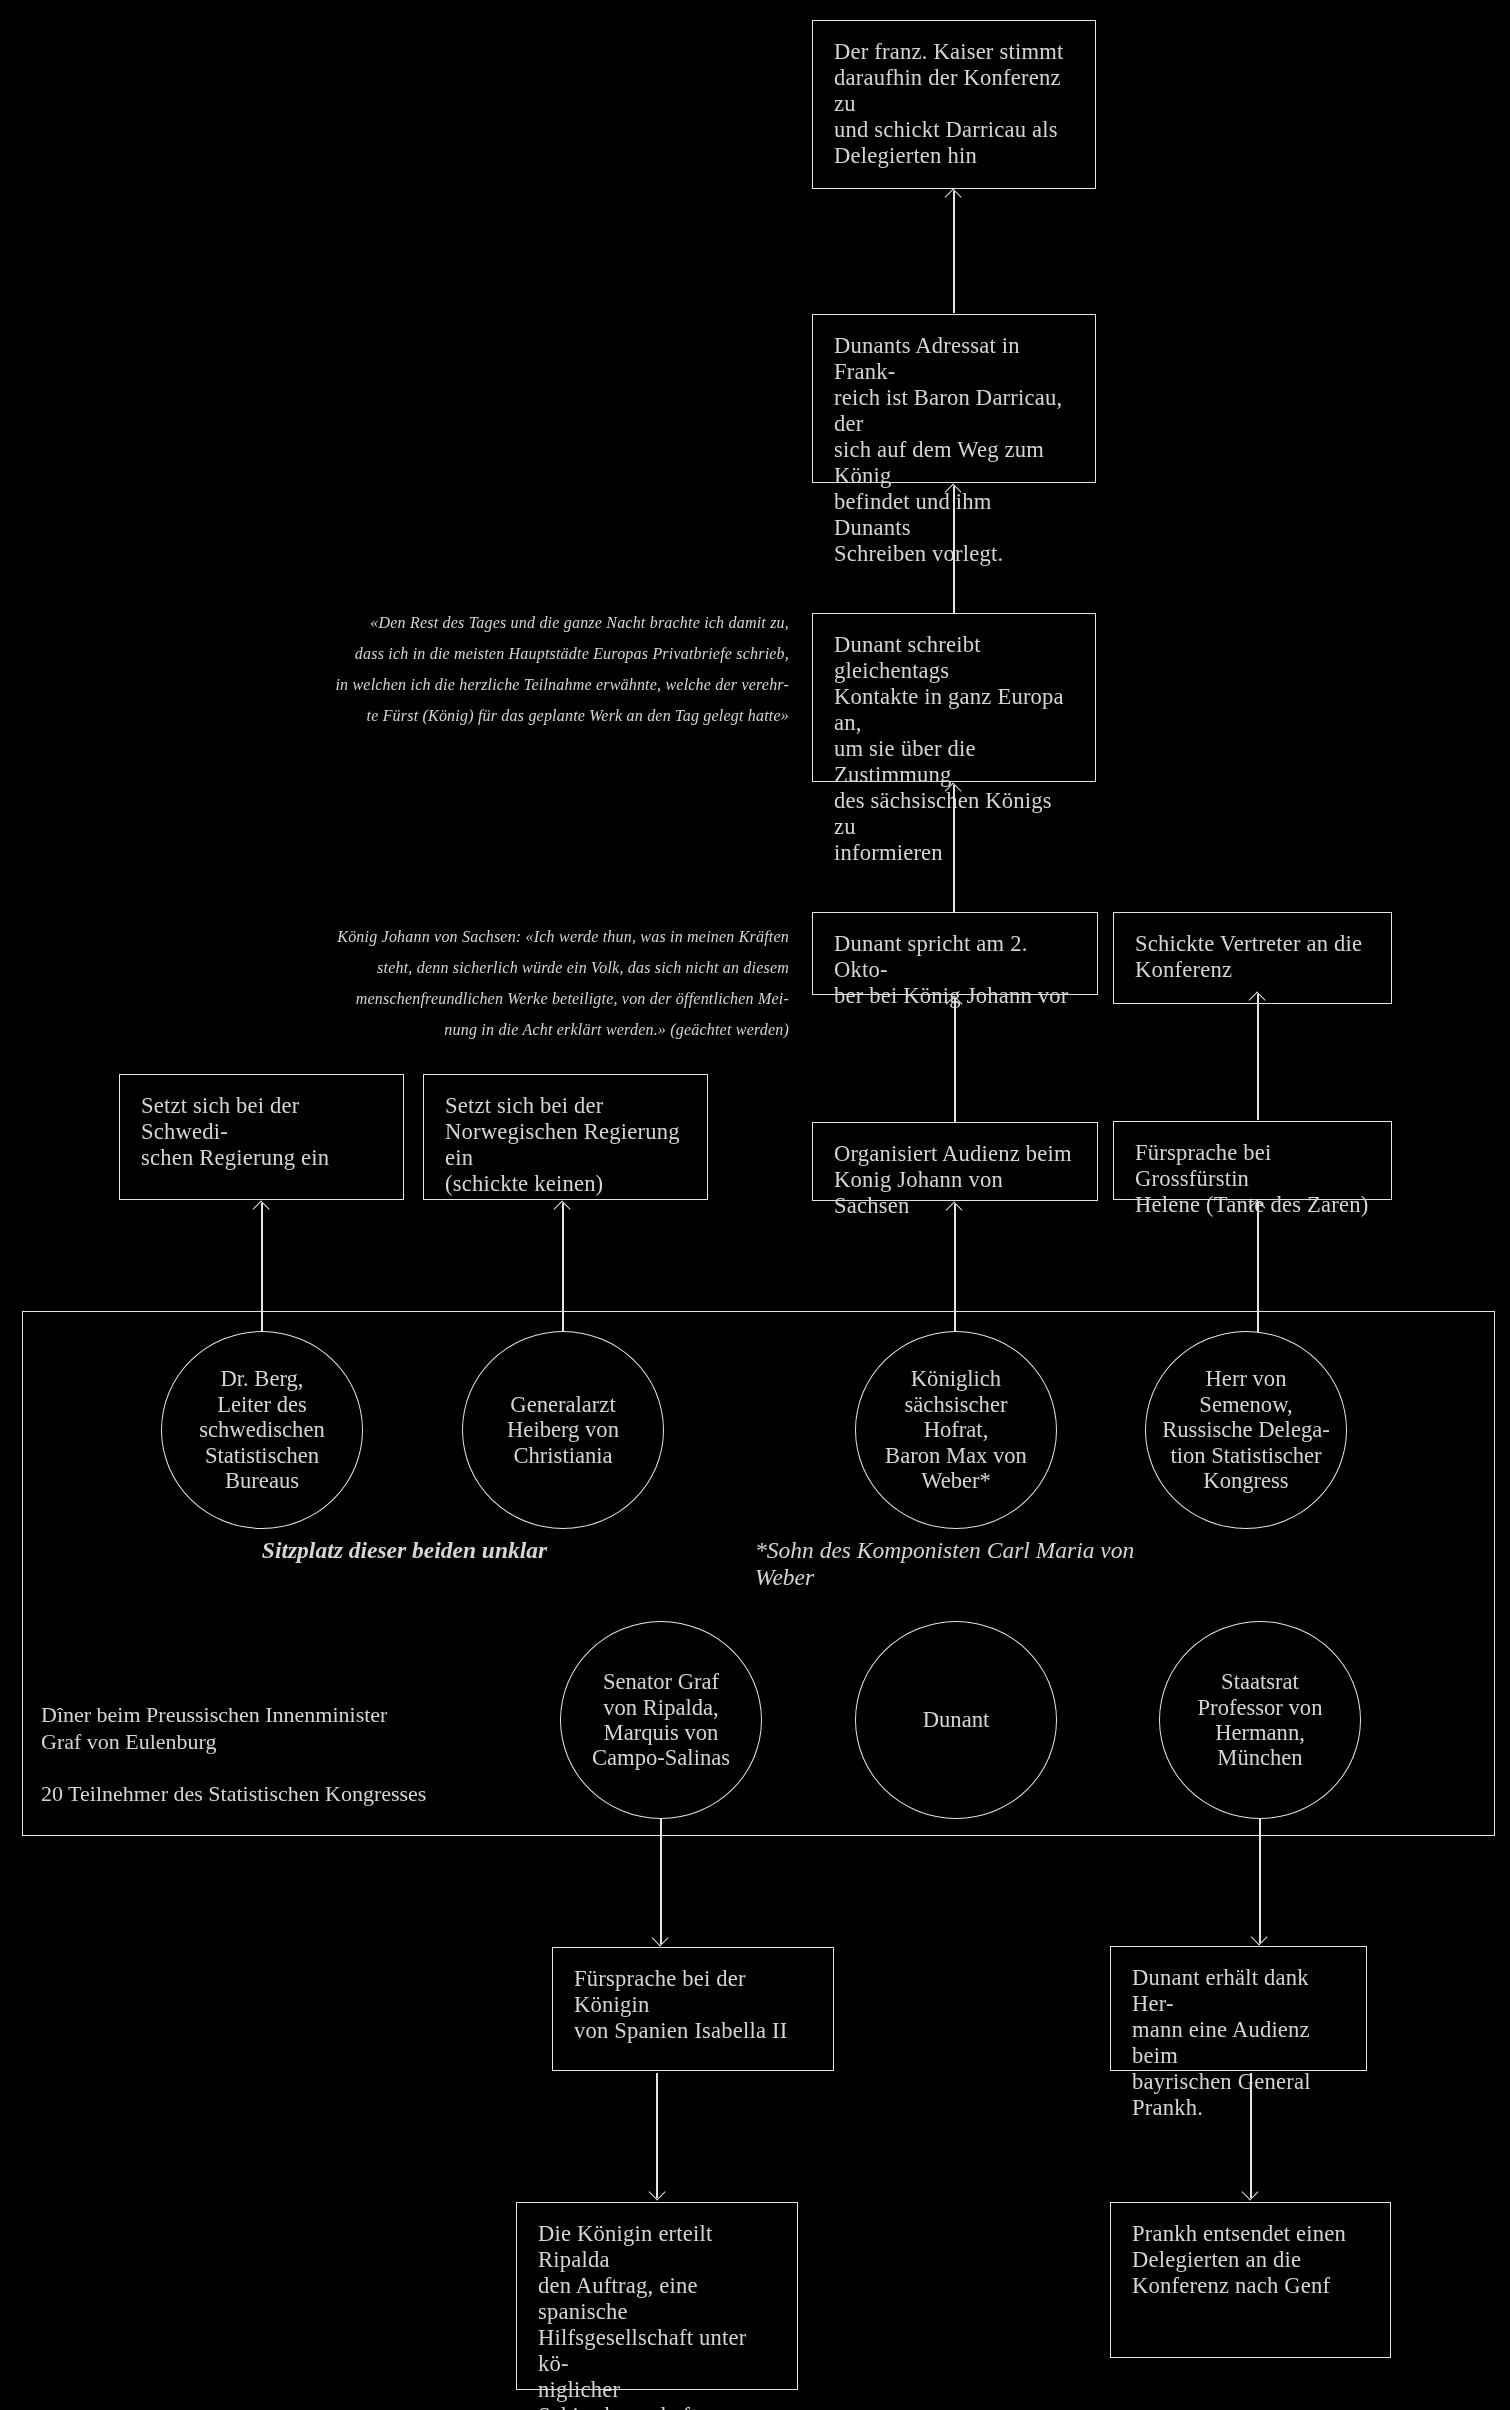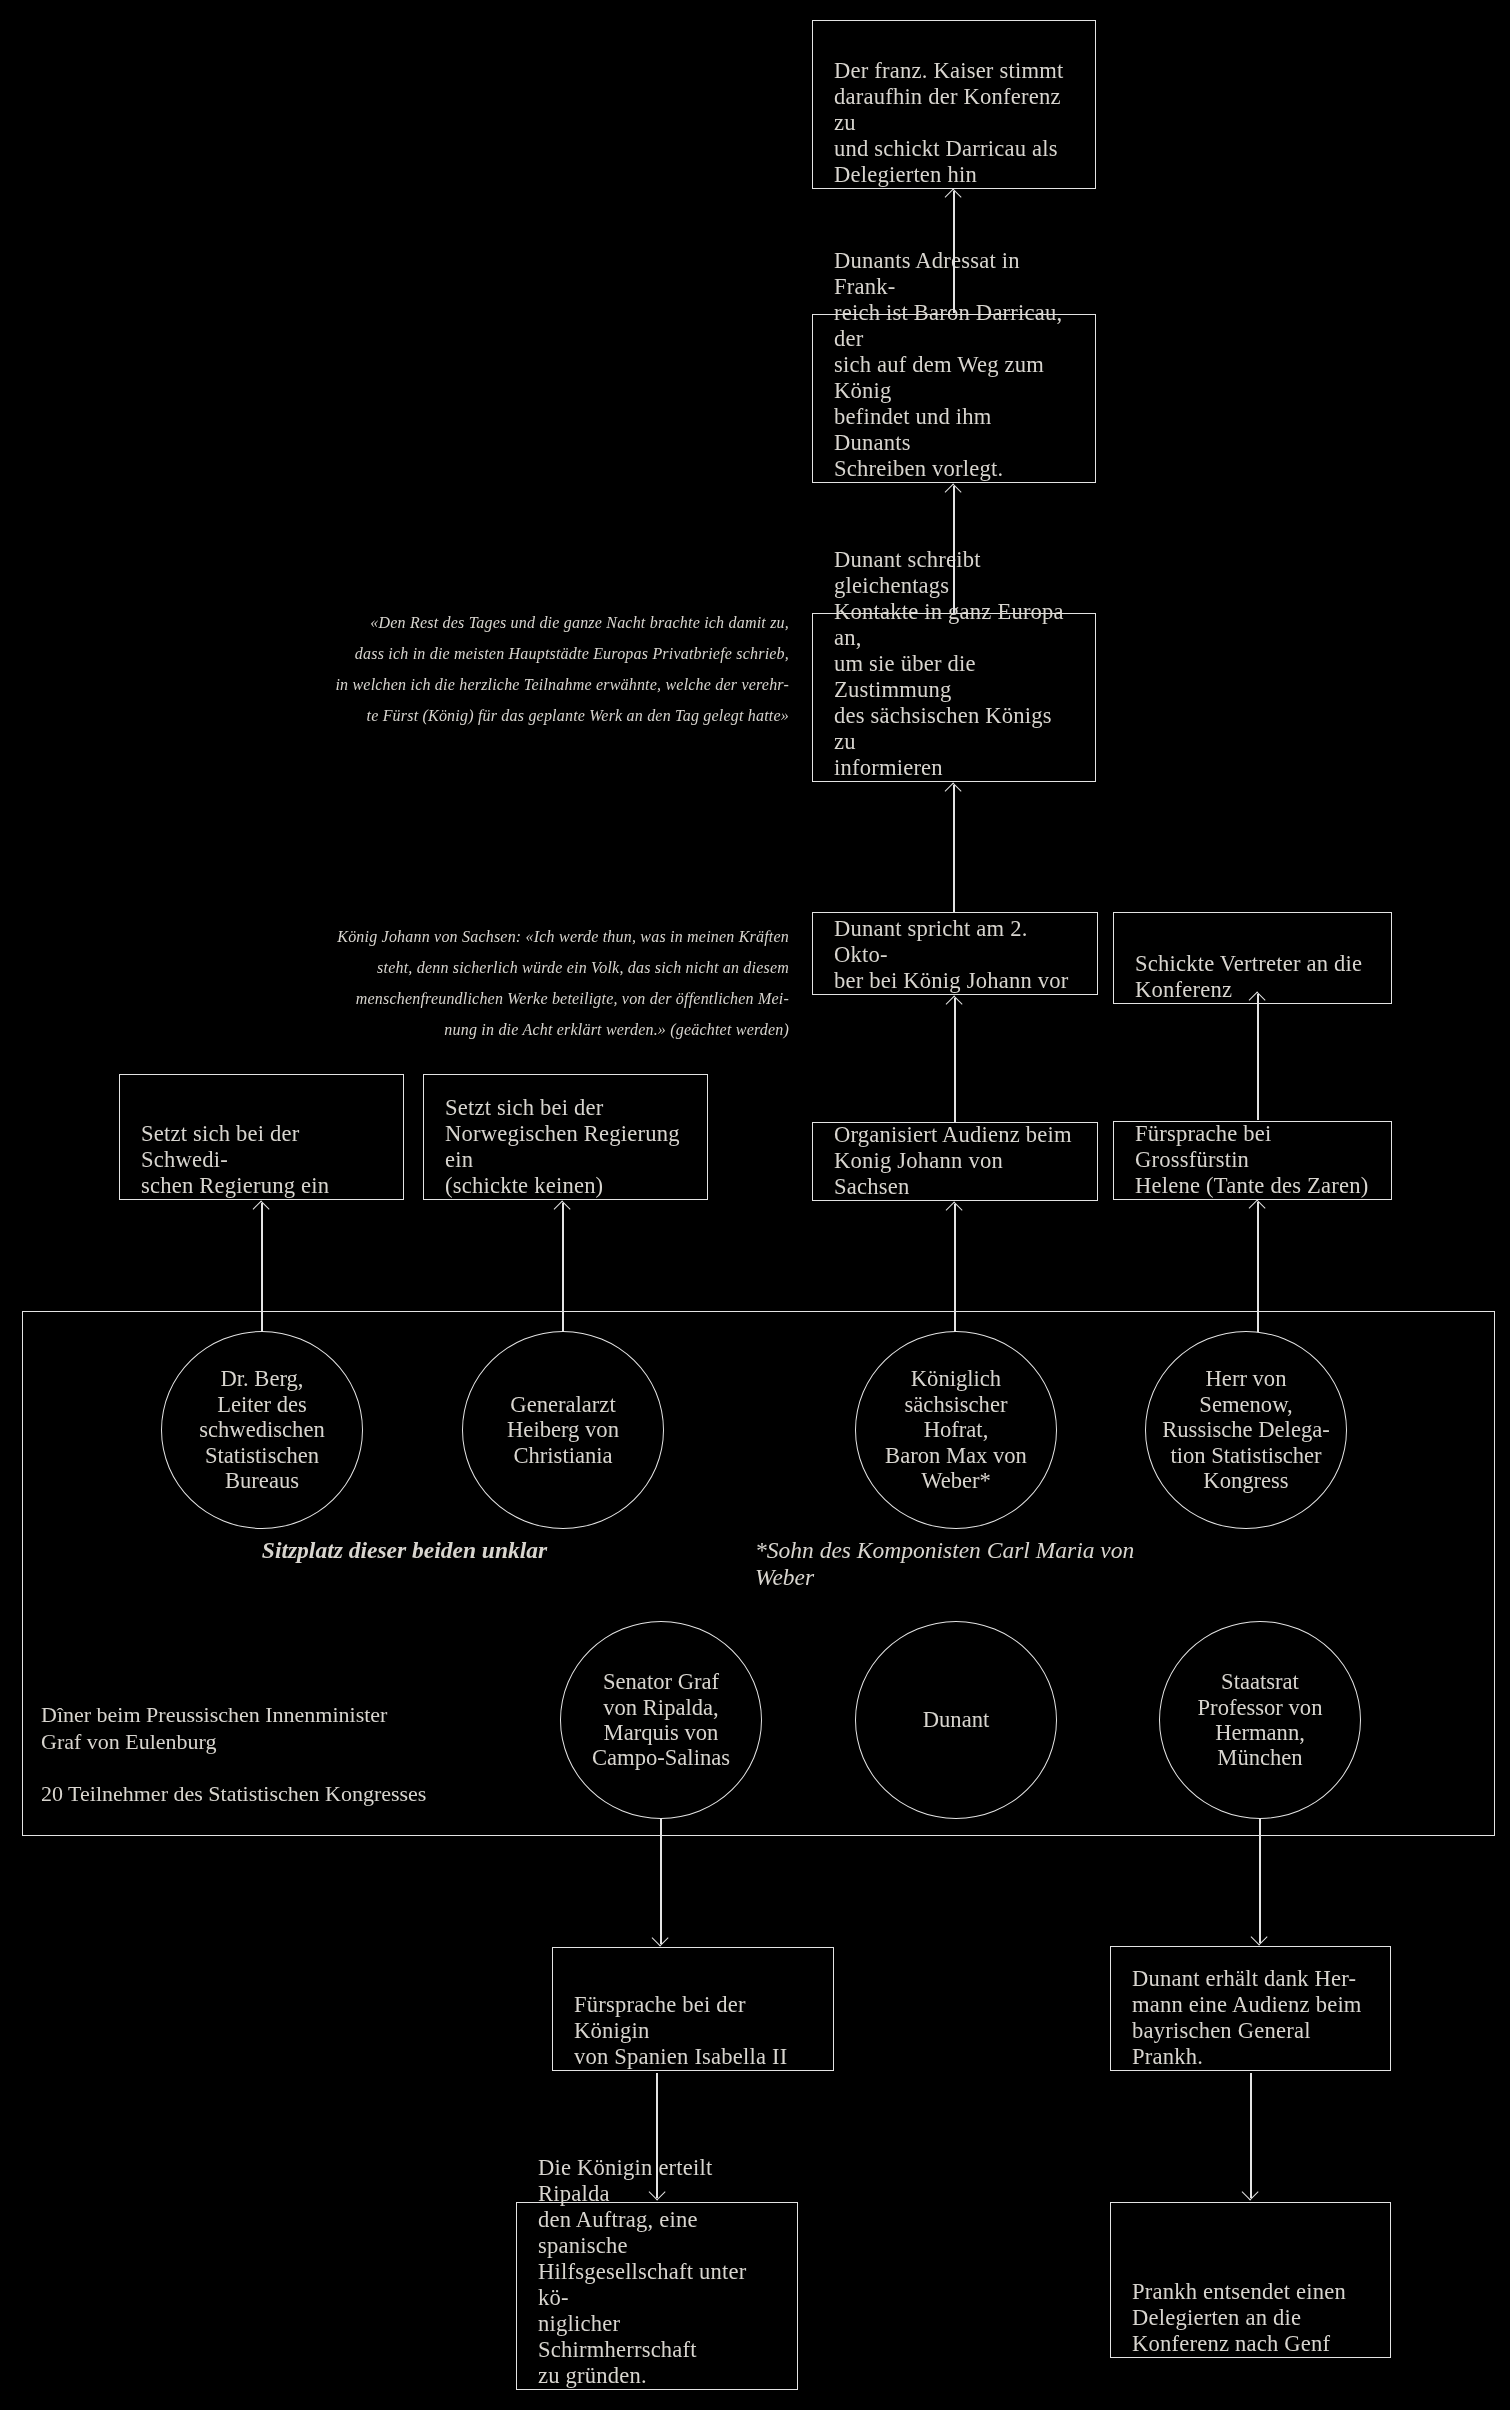--- a/index.html
+++ b/index.html
@@ -8,22 +8,22 @@
     --text:#d8d5cf;
   }
   html,body{margin:0;padding:0;background:var(--bg);}
   #stage{
     position:relative;width:1510px;height:2411px;background:var(--bg);
     font-family:"Liberation Serif","DejaVu Serif",serif;
     color:var(--text);
   }
   .node{
     position:absolute;border:1.9px solid var(--line);box-sizing:border-box;
-    display:flex;align-items:flex-end;
-    padding:0 21px;
+    display:flex;align-items:flex-start;
+    padding:18px 21px;
   }
   .node .txt{
     white-space:pre-line;font-size:22.6px;line-height:26px;letter-spacing:0.2px;
   }
   .ellipse{
     position:absolute;width:202px;height:198px;border:1.9px solid var(--line);
     border-radius:50%;box-sizing:border-box;
     display:flex;align-items:center;justify-content:center;text-align:center;
   }
   .ellipse .txt{white-space:pre-line;font-size:22.6px;line-height:25.4px;}
@@ -152,21 +152,21 @@
     <div class="txt">Staatsrat
 Professor von
 Hermann,
 München</div>
   </div>
 
   <div class="node" style="left:516px;top:1947px;width:282px;height:124px;margin-left:36px;">
     <div class="txt">Fürsprache bei der Königin
 von Spanien Isabella II</div>
   </div>
-  <div class="node" style="left:1110px;top:1946px;width:281px;height:125px;">
+  <div class="node" style="left:1110px;top:1946px;width:257px;height:125px;">
     <div class="txt">Dunant erhält dank Her-
 mann eine Audienz beim
 bayrischen General Prankh.</div>
   </div>
   <div class="node" style="left:516px;top:2202px;width:282px;height:188px;">
     <div class="txt">Die Königin erteilt Ripalda
 den Auftrag, eine spanische
 Hilfsgesellschaft unter kö-
 niglicher Schirmherrschaft
 zu gründen.</div>

